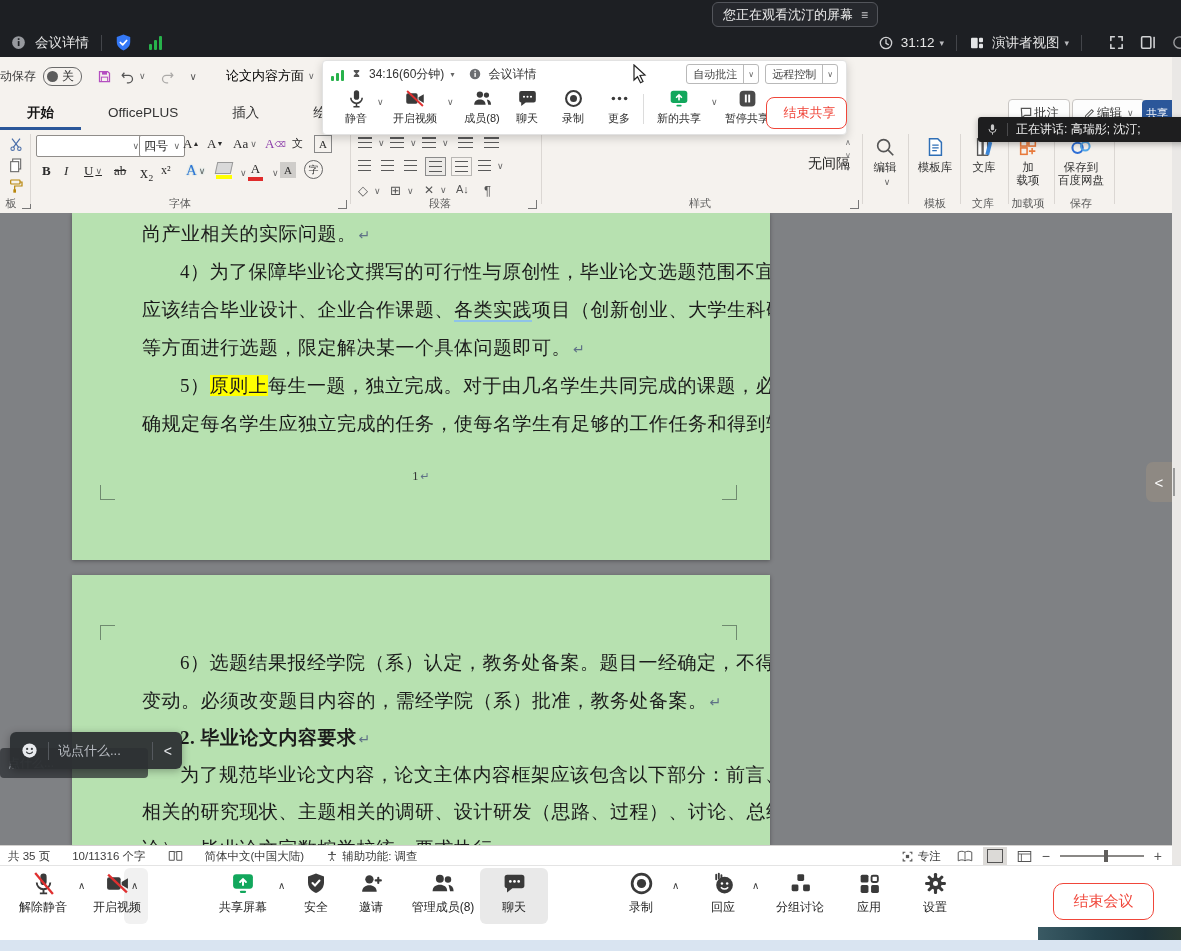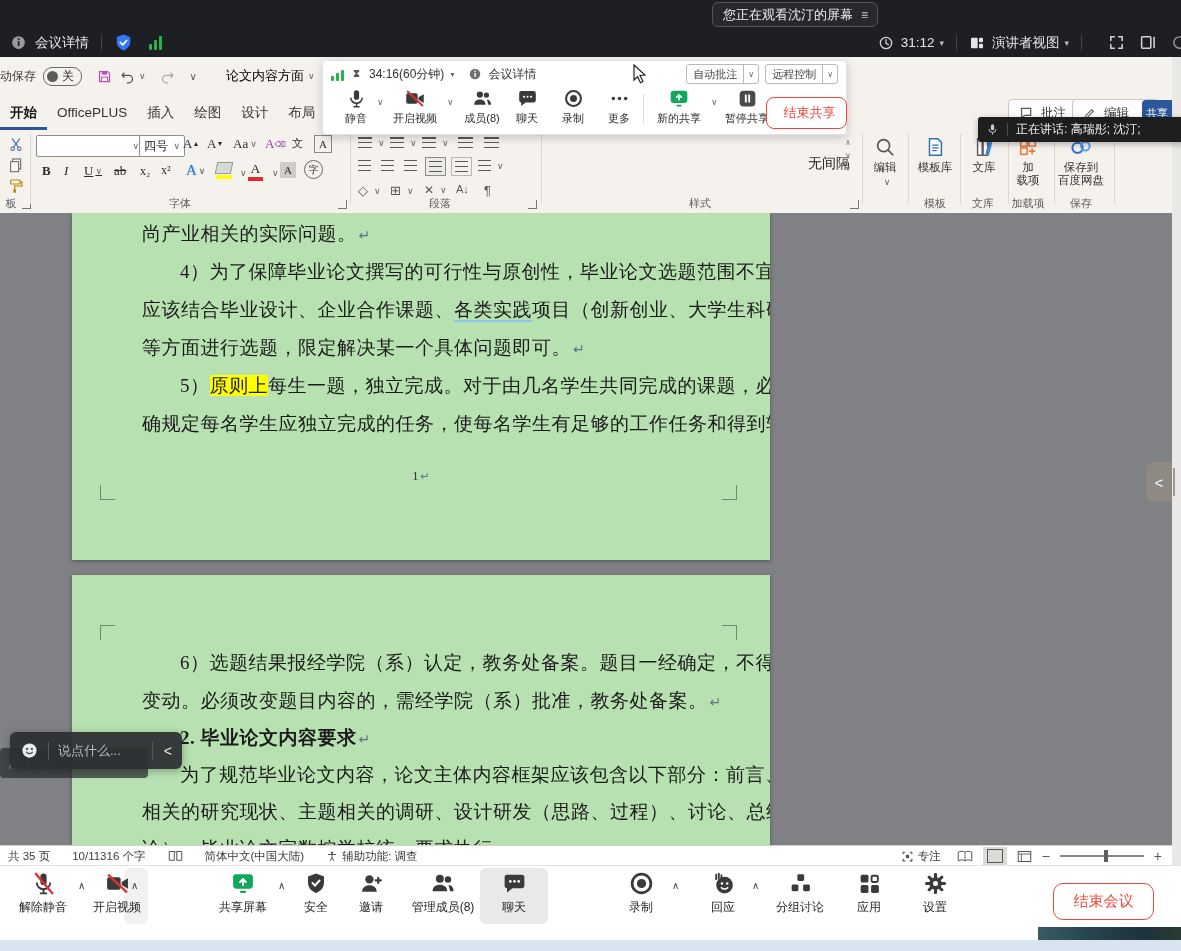--- a/index.html
+++ b/index.html
@@ -28,23 +28,23 @@
   .toggle .dot{width:11px;height:11px;border-radius:50%;background:#5c5c5c;}
   .qat-ic{margin:0 7px;color:#555;font-size:14px;}
   .doc-title{font-size:13px;color:#000000;margin-left:22px;}
   .chev{font-size:9px;color:#666;margin-left:4px;}
   .tb-right{position:absolute;right:12px;top:0;height:38px;display:flex;align-items:center;gap:14px;}
   .avatar{width:24px;height:24px;border-radius:50%;background:#dcd9d6;display:flex;align-items:center;justify-content:center;}
   .win-glyph{color:#444;font-size:15px;}
 
   
   .ribbon-tabs{position:absolute;left:0;top:38px;width:1172px;height:35px;display:flex;align-items:center;font-size:13.5px;color:#333;}
-  .rtab{padding:0 10px;height:35px;display:flex;align-items:center;}
+  .rtab{padding:0 27px;height:35px;display:flex;align-items:center;}
   .rtab.active{font-weight:bold;color:#161616;box-shadow:inset 0 -3px 0 var(--word-blue);}
-  .rt-btn{display:flex;align-items:center;gap:8px;border:1px solid #c9c6c3;border-radius:4px;height:26px;padding:0 10px;background:#fdfdfd;font-size:12.5px;color:#333;}
+  .rt-btn{display:flex;align-items:center;gap:1px;border:1px solid #c9c6c3;border-radius:4px;height:26px;padding:0 10px;background:#fdfdfd;font-size:12.5px;color:#333;}
   .share-blue{position:absolute;left:1142px;top:5px;width:30px;height:26px;background:var(--word-blue);border-radius:4px 0 0 4px;color:#fff;font-size:11px;display:flex;align-items:center;justify-content:center;}
 
   
   .ribbon{position:absolute;left:0;top:73px;width:1172px;height:83px;border-bottom:1px solid #d5d1cd;font-size:12px;color:#444;}
   .vsep{position:absolute;top:4px;height:70px;width:1px;background:#dbd7d3;}
   .grp-label{position:absolute;bottom:2px;font-size:11px;color:#5c5c5c;text-align:center;}
   .launcher{position:absolute;bottom:4px;width:8px;height:8px;border-right:1.4px solid #777;border-bottom:1.4px solid #777;}
   .combo{position:absolute;background:#fff;border:1px solid #908d8a;border-radius:2px;display:flex;align-items:center;justify-content:space-between;padding:0 4px;font-size:12px;color:#222;}
   .fbtn{position:absolute;display:flex;align-items:center;justify-content:center;color:#2b2b2b;font-size:13px;font-family:"Liberation Serif","DejaVu Serif",serif;}
   .fbtn .chev{margin-left:2px;}
@@ -293,21 +293,21 @@
       <div class="fbtn" style="left:64px;top:33px;font-style:italic">
           <span>I</span>
         </div>
       <div class="fbtn" style="left:84px;top:33px;text-decoration:underline">
           <span>U</span>
           <span class="chev" style="text-decoration:none">∨</span>
         </div>
       <div class="fbtn" style="left:114px;top:33px;text-decoration:line-through">
           <span>ab</span>
         </div>
-      <div class="fbtn" style="left:140px;top:34px;font-size:12px">
+      <div class="fbtn" style="left:140px;top:34px;font-size:16px">
           <span>x₂</span>
         </div>
       <div class="fbtn" style="left:161px;top:33px;font-size:12px">
           <span>x²</span>
         </div>
       <div class="fbtn" style="left:186px;top:32px;color:#2e74d6;font-size:15px;text-shadow:0 0 2px #9cc">
           <span>A</span>
           <span class="chev">∨</span>
         </div>
       <div class="abs" style="left:216px;top:32px">

